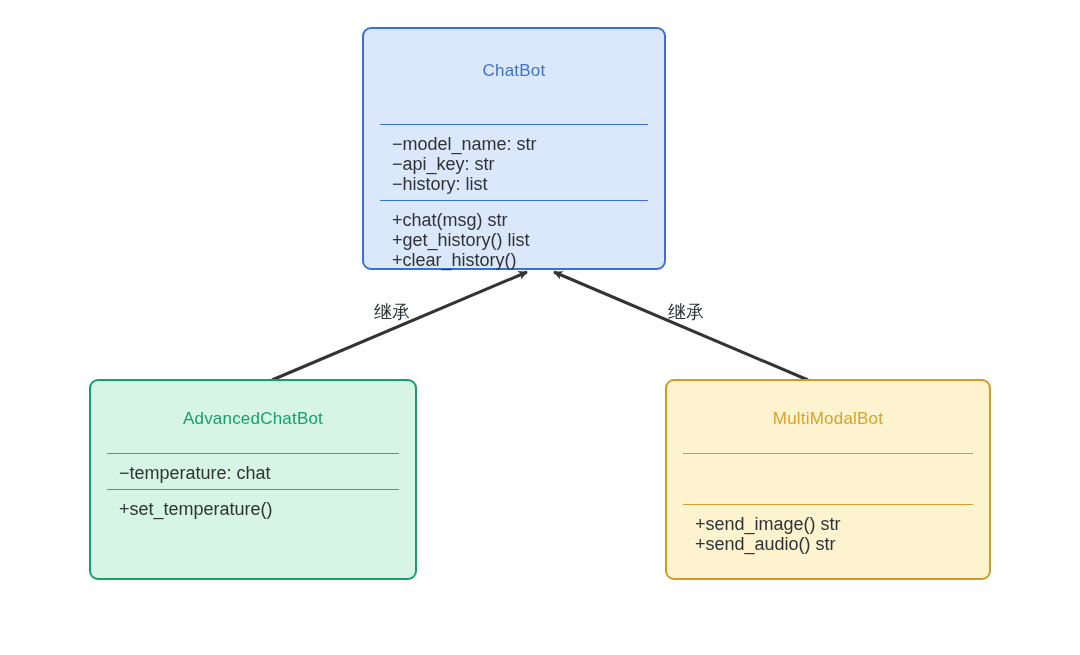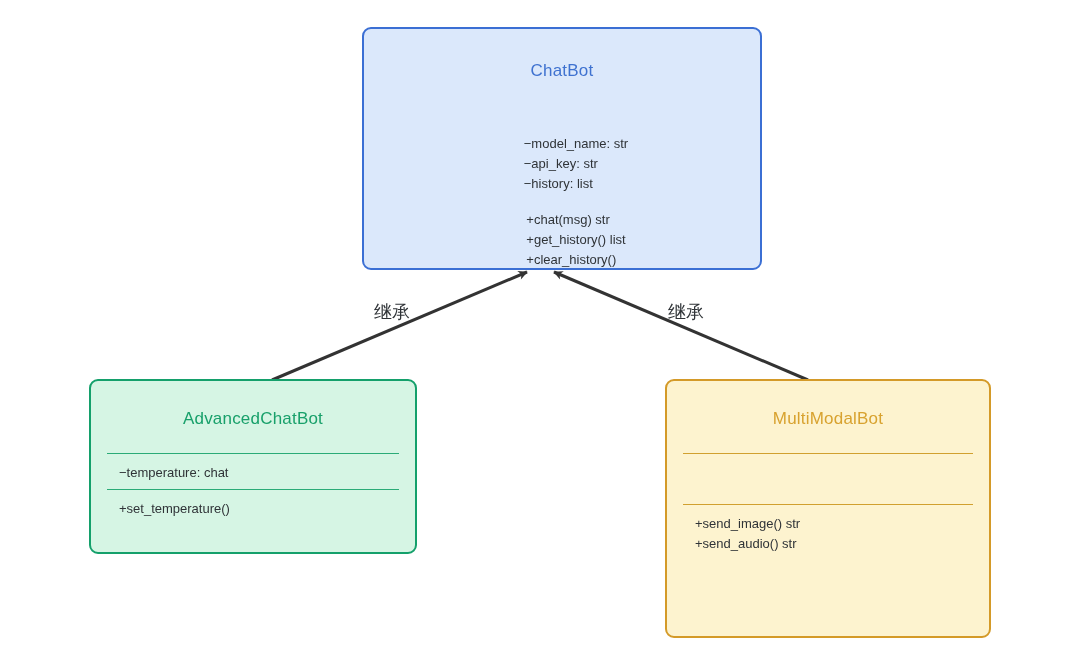--- a/index.html
+++ b/index.html
@@ -48,66 +48,65 @@
   .divider {
     height: 0;
     border-top-width: 1.7px;
     border-top-style: solid;
     margin: 0 16px;
   }
   .compartment {
     padding: 9px 0 6px 0;
   }
   .member {
-    font-size: 13px;
+    font-size: 18px;
     line-height: 20px;
     color: #2f3337;
     padding-left: 28px;
     white-space: pre;
   }
 
   
   #chatbot-class {
     left: 362px;
     top: 27px;
-    width: 400px;
+    width: 304px;
     height: 243px;
     background: #dbe8fb;
     border-color: #3b6fd4;
-    align-items: center;
   }
   #chatbot-class .class-title {
     color: #3f72d0;
     padding-top: 33px;
   }
   #chatbot-class .divider { border-top-color: #3b6fd4; }
   #chatbot-class .attrs-compartment { margin-top: 45px; }
 
   
   #advanced-class {
     left: 89px;
     top: 379px;
     width: 328px;
-    height: 175px;
+    height: 201px;
     background: #d6f5e4;
     border-color: #14a06b;
   }
   #advanced-class .class-title {
     color: #18a06a;
     padding-top: 29px;
   }
   #advanced-class .divider { border-top-color: #2bab77; }
   #advanced-class .attrs-compartment { margin-top: 26px; }
 
   
   #multimodal-class {
     left: 665px;
     top: 379px;
     width: 326px;
-    height: 259px;
+    height: 201px;
     background: #fdf3cf;
     border-color: #d49a28;
   }
   #multimodal-class .class-title {
     color: #d8a22f;
     padding-top: 29px;
   }
   #multimodal-class .divider { border-top-color: #d1a02f; }
   #multimodal-class .attrs-compartment {
     margin-top: 26px;

